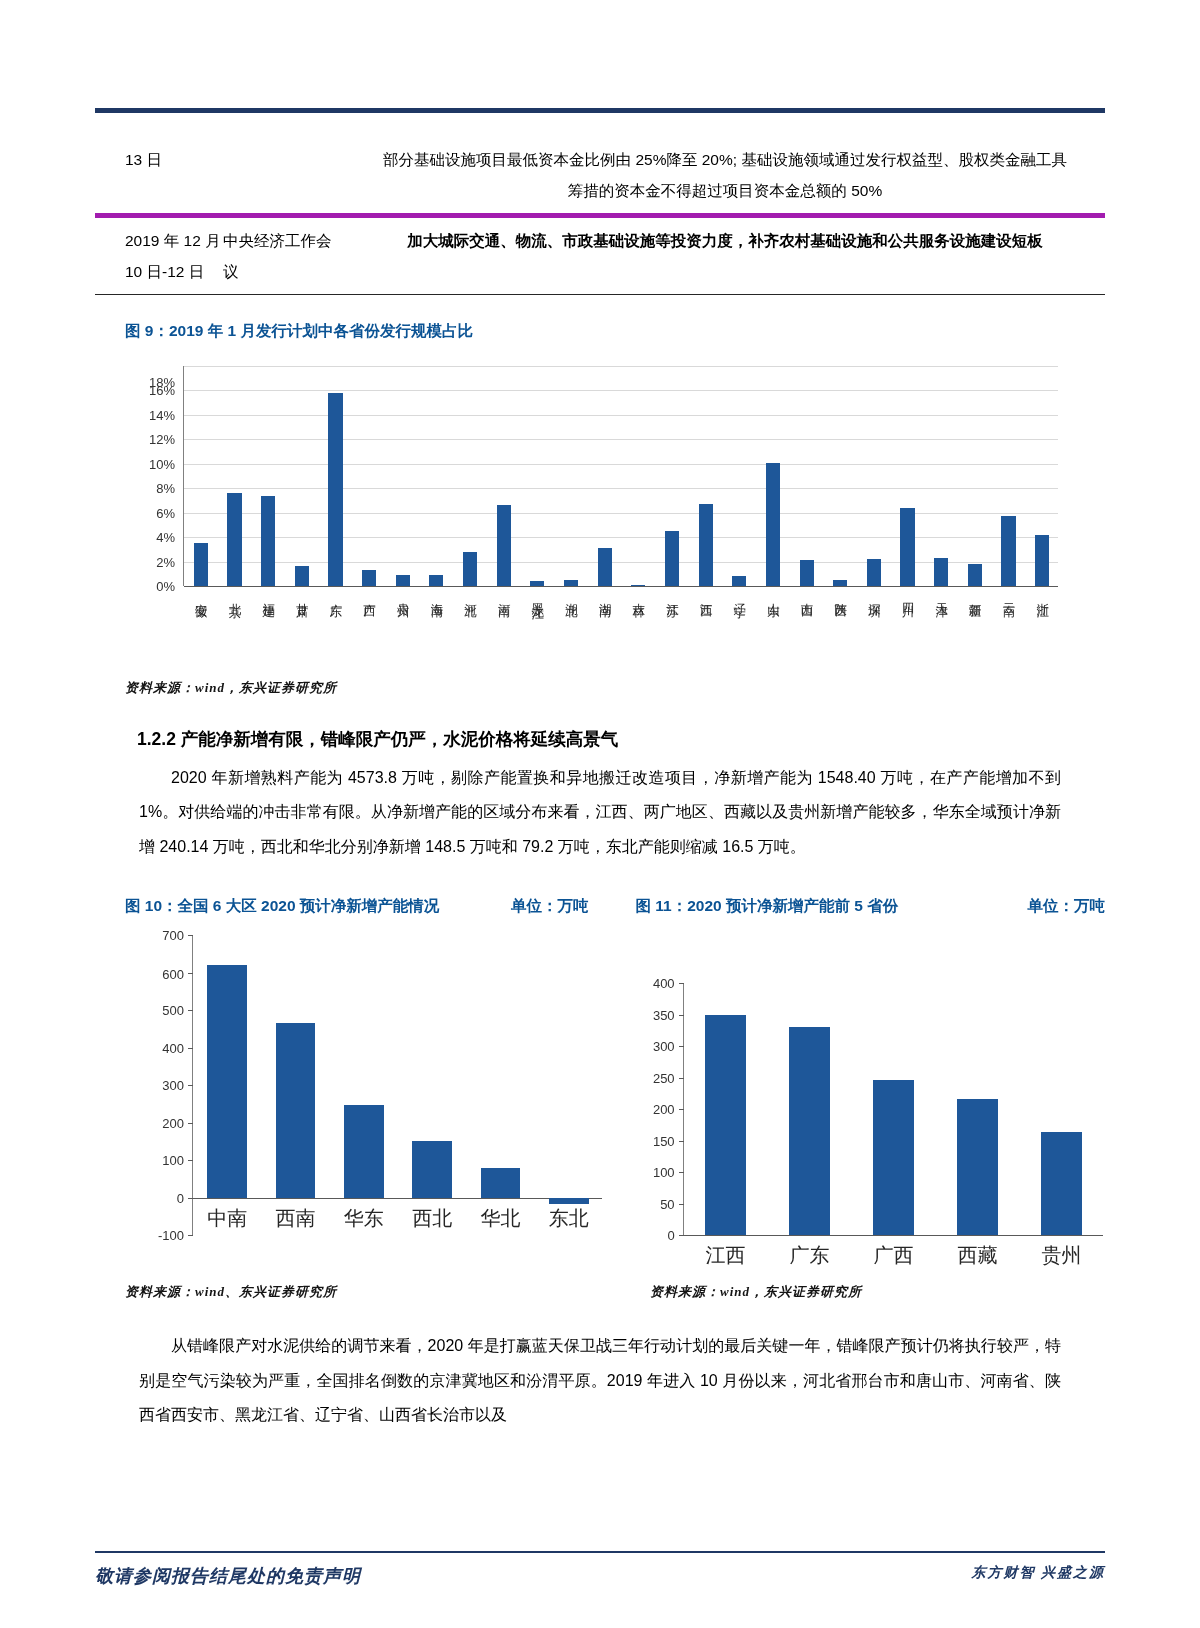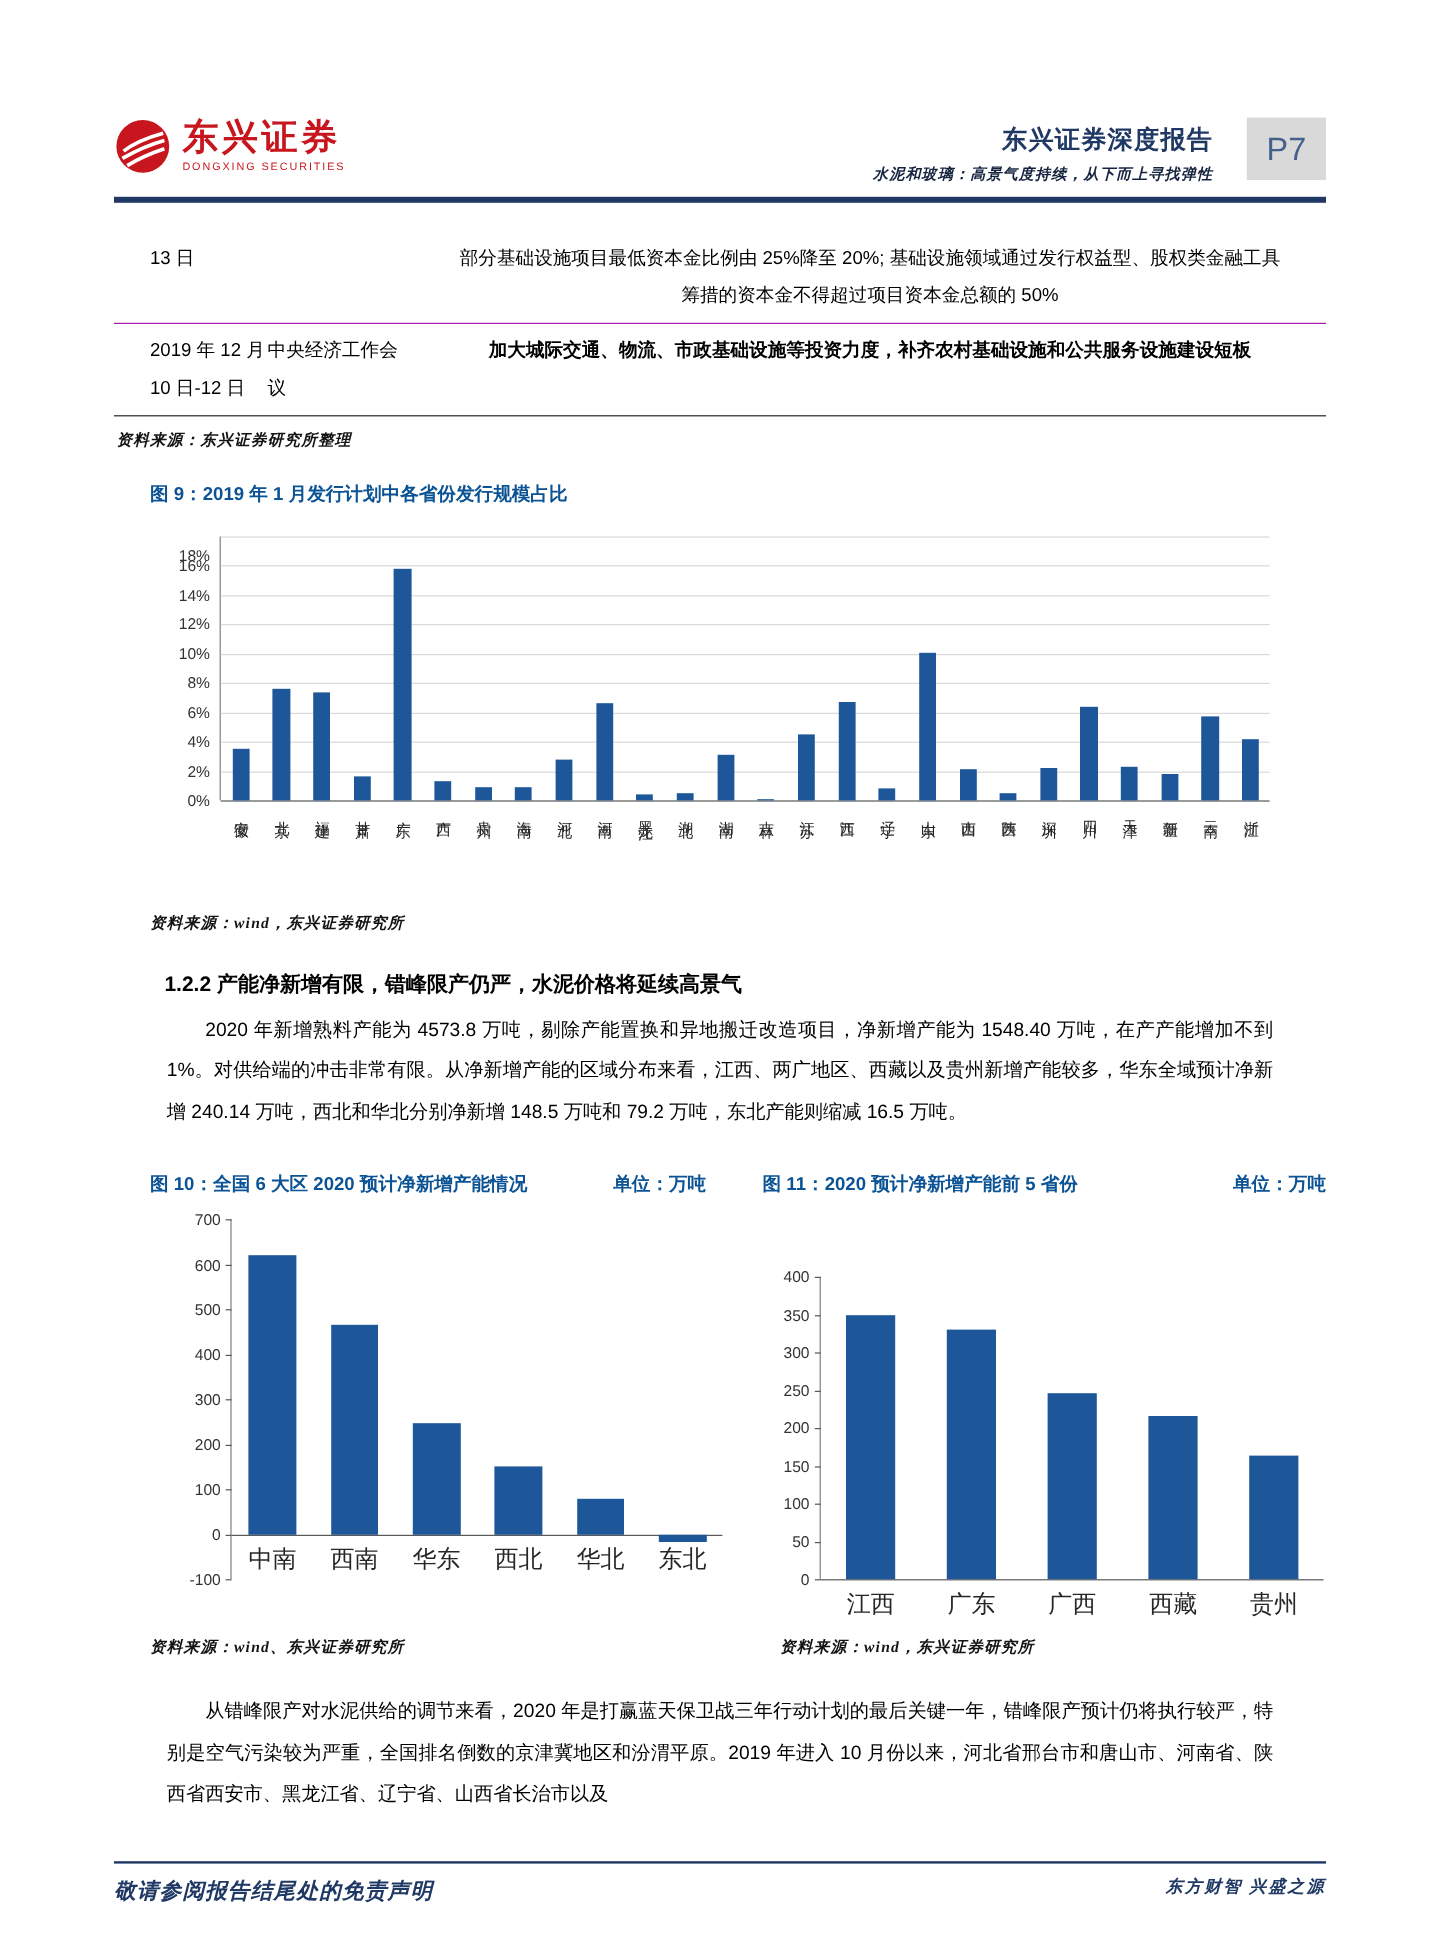--- a/index.html
+++ b/index.html
@@ -18,21 +18,21 @@
   .header-right { flex:1; text-align:right; margin-right:28px; padding-top:4px; }
   .report-type { font-size:21px; font-weight:700; color:var(--navy); letter-spacing:1px; }
   .report-subtitle { font-family:"Liberation Serif",serif; font-style:italic; font-weight:700;
     font-size:12.5px; color:#15233f; margin-top:7px; letter-spacing:1px; }
   .page-badge { width:66px; height:52px; background:var(--badge-bg); color:var(--badge-text);
     font-size:27px; display:flex; align-items:center; justify-content:center; }
   .header-rule { height:5px; background:var(--navy); margin-top:10px; }
   
   .event-table { margin-top:24px; font-size:15.5px; border-bottom:1px solid #262626; }
   .trow { display:grid; grid-template-columns:128px 122px 1fr; padding:7px 0; }
-  .trow + .trow { border-top:1px solid #a21caf; }
+  .trow + .trow { border-top:5px solid #a21caf; }
   .tcell.date { padding-left:30px; white-space:pre-line; line-height:2; }
   .tcell.org  { line-height:2; }
   .tcell.content { text-align:center; line-height:2; padding:0 36px; }
   .trow.emph .content { font-weight:700; }
   
   .source-note { font-family:"Liberation Serif",serif; font-style:italic; font-weight:600;
     font-size:13px; color:#141414; letter-spacing:1px; }
   .note-table { margin:11px 0 0 2px; }
   .fig-title { font-size:15.5px; font-weight:700; color:var(--fig-blue); }
   .fig-title.single { margin:26px 0 0 30px; }
@@ -74,55 +74,35 @@
   .footer-left  { font-family:"Liberation Serif",serif; font-style:italic; font-weight:600;
     font-size:18px; color:var(--navy); letter-spacing:1px; }
   .footer-right { font-family:"Liberation Serif",serif; font-style:italic; font-weight:700;
     font-size:14px; color:var(--navy); letter-spacing:2px; }
 </style>
 </head>
 <body>
 
 <div class="page">
 
-  <header class="header">
-    <div class="logo">
-      <svg width="48" height="48" viewBox="0 0 48 48">
-        <circle cx="24" cy="24" r="22" fill="#C8161E"></circle>
-        <path d="M8 28 C18 20, 30 16, 41 13" stroke="#ffffff" stroke-width="3" fill="none"></path>
-        <path d="M7 34 C19 27, 31 22, 42 19" stroke="#ffffff" stroke-width="3" fill="none"></path>
-        <path d="M11 40 C21 34, 33 29, 42 26" stroke="#ffffff" stroke-width="3" fill="none"></path>
-      </svg>
-      <div class="logo-text">
-        <div class="logo-cn">东兴证券</div>
-        <div class="logo-en">DONGXING SECURITIES</div>
-      </div>
-    </div>
-    <div class="header-right">
-      <div class="report-type">东兴证券深度报告</div>
-      <div class="report-subtitle">水泥和玻璃：高景气度持续，从下而上寻找弹性</div>
-    </div>
-    <div class="page-badge">P7</div>
-  </header>
   <div class="header-rule"></div>
 
   <section class="event-table">
     <div class="trow">
       <div class="tcell date">13 日</div>
       <div class="tcell org"></div>
       <div class="tcell content">部分基础设施项目最低资本金比例由 25%降至 20%; 基础设施领域通过发行权益型、股权类金融工具筹措的资本金不得超过项目资本金总额的 50%</div>
     </div>
     <div class="trow emph">
       <div class="tcell date">2019 年 12 月
 10 日-12 日</div>
       <div class="tcell org">中央经济工作会议</div>
       <div class="tcell content">加大城际交通、物流、市政基础设施等投资力度，补齐农村基础设施和公共服务设施建设短板</div>
     </div>
   </section>
-  <div class="source-note note-table">资料来源：东兴证券研究所整理</div>
 
   <div class="fig-title single">图 9：2019 年 1 月发行计划中各省份发行规模占比</div>
 
   <div class="chart chart9">
     <div class="yaxis" style="top: 6px; height: 220px; width: 56px;">
         <div class="ytick" style="top: 220px;">0%</div>
         <div class="ytick" style="top: 195.556px;">2%</div>
         <div class="ytick" style="top: 171.111px;">4%</div>
         <div class="ytick" style="top: 146.667px;">6%</div>
         <div class="ytick" style="top: 122.222px;">8%</div>

